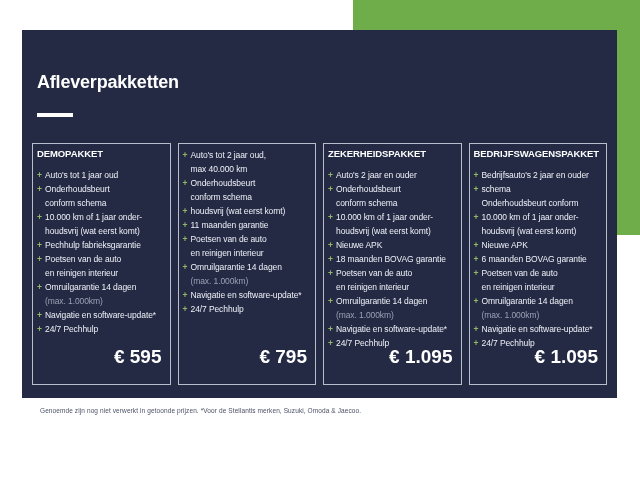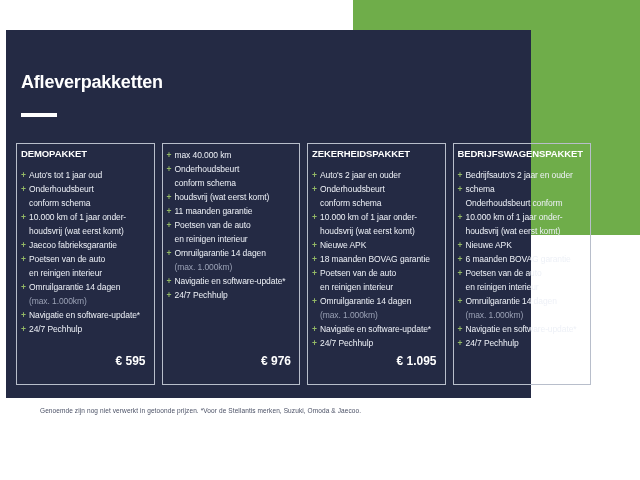--- a/index.html
+++ b/index.html
@@ -23,23 +23,23 @@
   .green-block {
     position: absolute;
     left: 353px;
     top: 0;
     width: 287px;
     height: 235px;
     background: var(--green);
   }
   .panel {
     position: absolute;
-    left: 6px;
+    left: 22px;
     top: 30px;
-    width: 525px;
+    width: 595px;
     height: 368px;
     background: var(--navy);
   }
   .page-title {
     position: absolute;
     left: 15px;
     top: 42px;
     color: #ffffff;
     font-size: 18px;
     font-weight: 700;
@@ -93,21 +93,21 @@
     font-weight: 700;
   }
   .item-lines { flex: 1; }
   .line { white-space: nowrap; }
   .line.dim { color: var(--dim-text); }
   .price {
     position: absolute;
     right: 8px;
     bottom: 16px;
     color: #ffffff;
-    font-size: 12px;
+    font-size: 19px;
     font-weight: 700;
     white-space: nowrap;
   }
   .footnote {
     position: absolute;
     left: 40px;
     top: 407px;
     color: #4a5065;
     font-size: 6.5px;
     letter-spacing: 0.1px;
@@ -145,21 +145,21 @@
     <span class="plus">+</span>
     <span class="item-lines">
                 <div class="line">10.000 km of 1 jaar onder-</div>
                 <div class="line">houdsvrij (wat eerst komt)</div>
               </span>
   </div>
 
   <div class="item">
     <span class="plus">+</span>
     <span class="item-lines">
-                <div class="line">Jaecoo fabrieksgarantie</div>
+                <div class="line">Pechhulp fabrieksgarantie</div>
               </span>
   </div>
 
   <div class="item">
     <span class="plus">+</span>
     <span class="item-lines">
                 <div class="line">Poetsen van de auto</div>
                 <div class="line">en reinigen interieur</div>
               </span>
   </div>
@@ -187,20 +187,21 @@
   </div>
 </div>
     <div class="price">€ 595</div>
   </div>
 
   <div class="card">
     <div class="items">
   <div class="item">
     <span class="plus">+</span>
     <span class="item-lines">
+                <div class="line">Auto's tot 2 jaar oud,</div>
                 <div class="line">max 40.000 km</div>
               </span>
   </div>
 
   <div class="item">
     <span class="plus">+</span>
     <span class="item-lines">
                 <div class="line">Onderhoudsbeurt</div>
                 <div class="line">conform schema</div>
               </span>
@@ -243,21 +244,21 @@
               </span>
   </div>
 
   <div class="item">
     <span class="plus">+</span>
     <span class="item-lines">
                 <div class="line">24/7 Pechhulp</div>
               </span>
   </div>
 </div>
-    <div class="price">€ 976</div>
+    <div class="price">€ 795</div>
   </div>
 
   <div class="card">
     <div class="card-title">ZEKERHEIDSPAKKET</div>
     <div class="items">
   <div class="item">
     <span class="plus">+</span>
     <span class="item-lines">
                 <div class="line">Auto's 2 jaar en ouder</div>
               </span>

